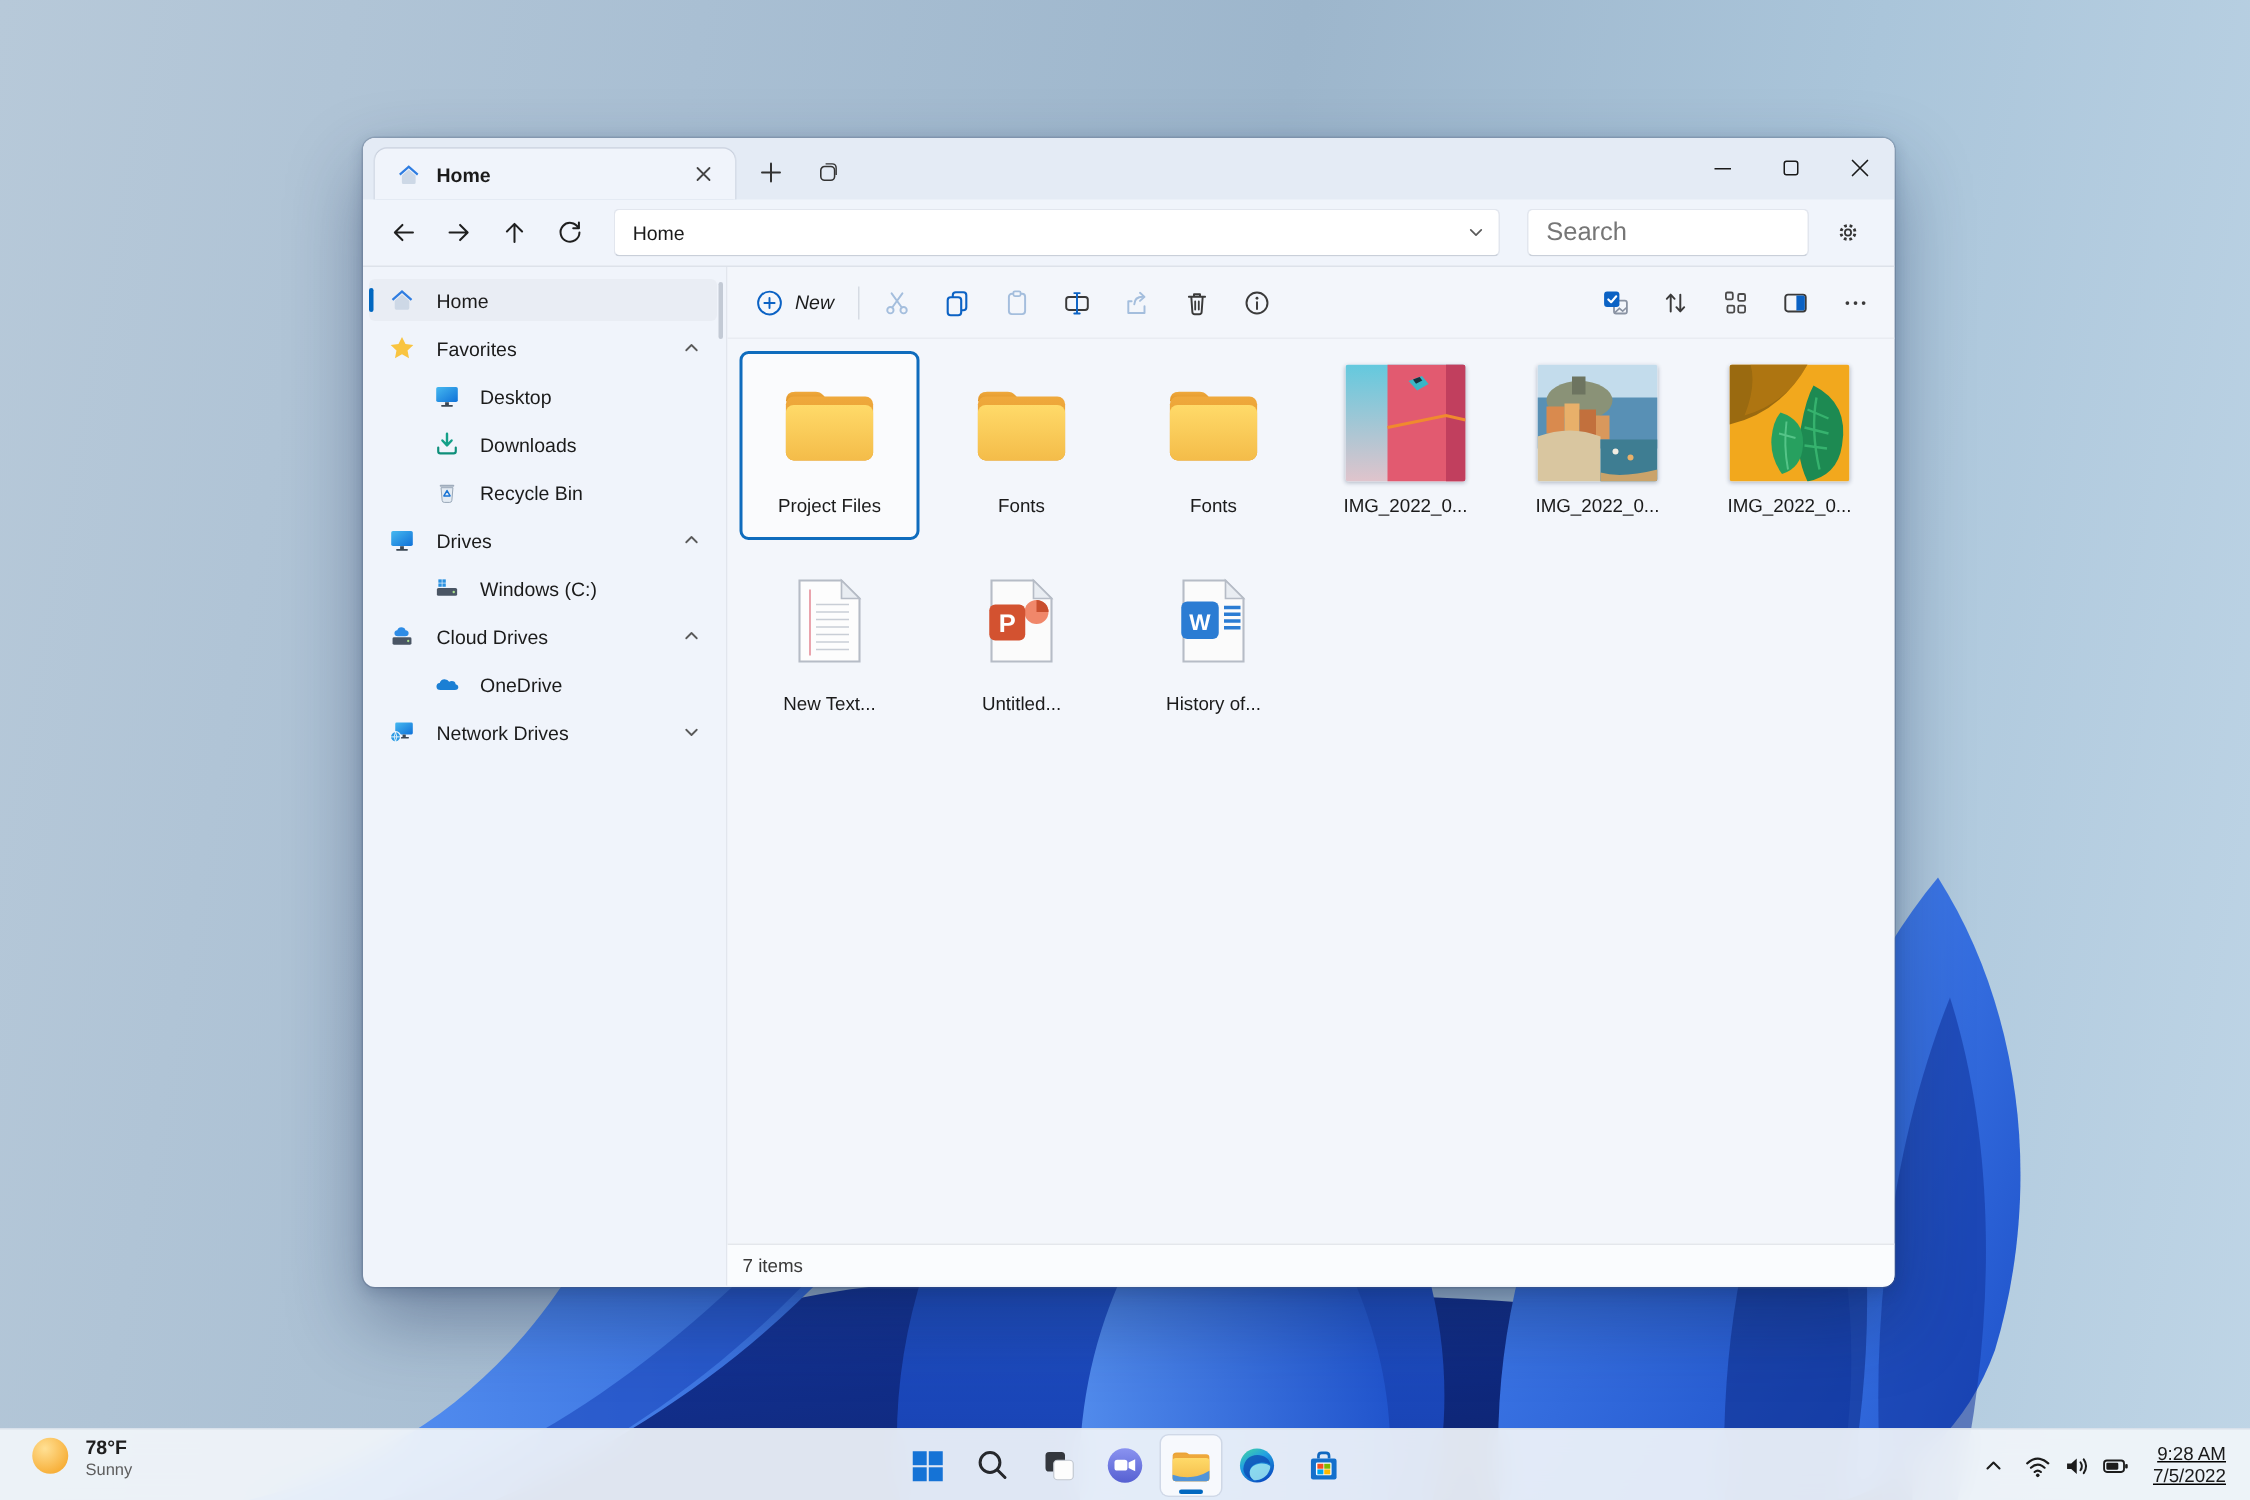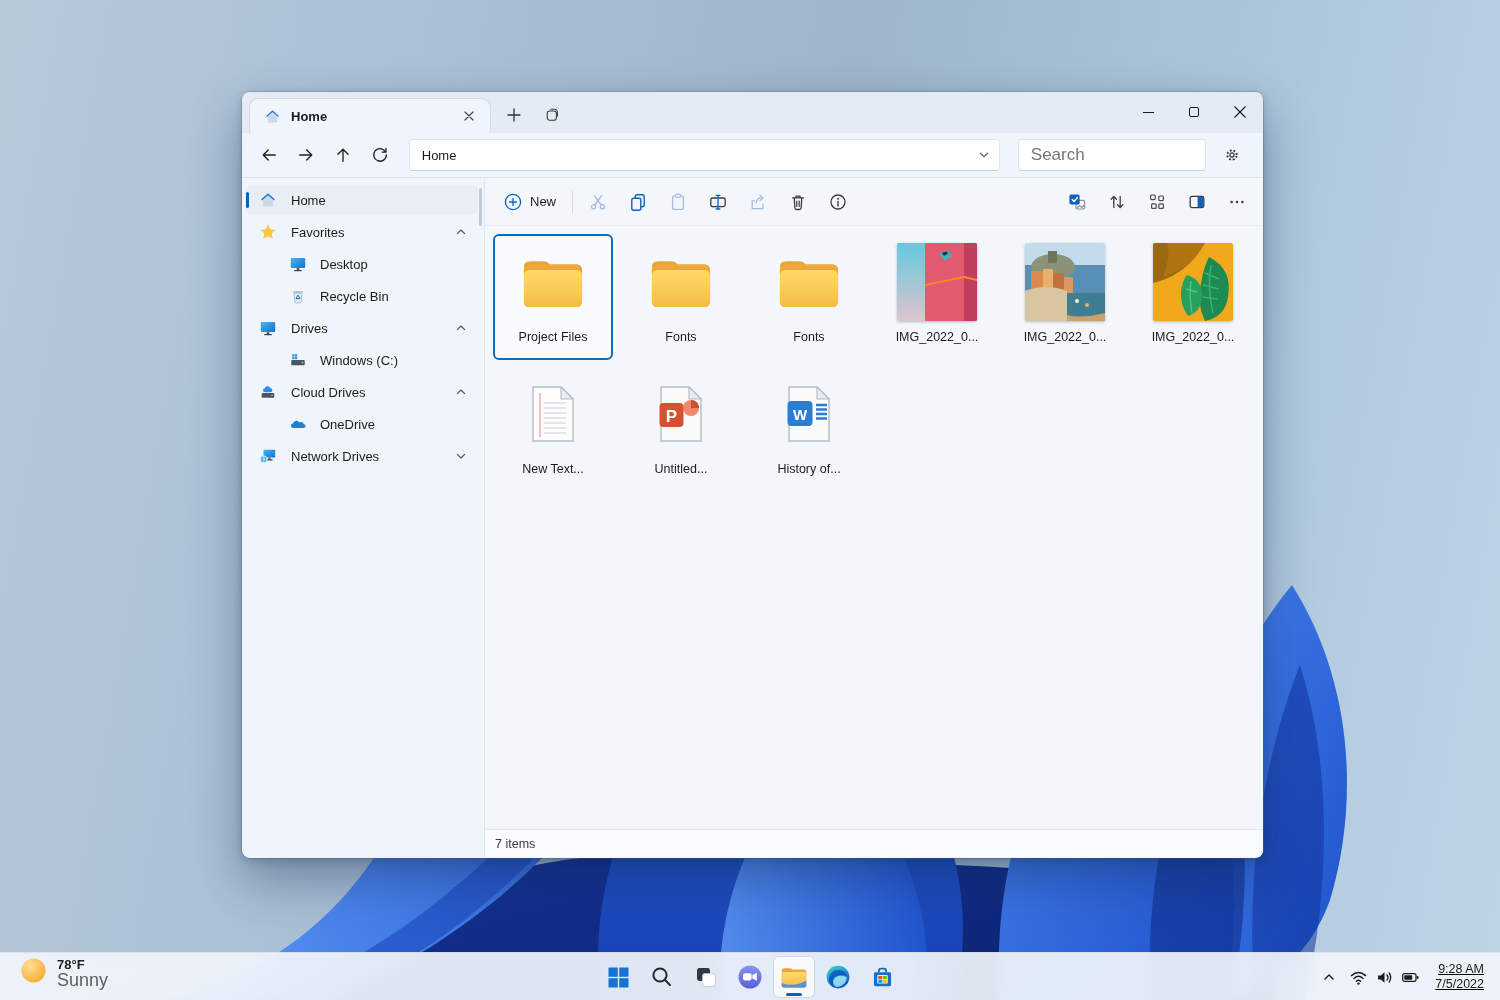--- a/index.html
+++ b/index.html
@@ -48,41 +48,41 @@
   .side-item.child { padding-left:42px;gap:12px; }
   .side-item.selected { background:#e9edf4; }
   .sel-bar { position:absolute; left:0; top:6px; width:3px; height:16px; border-radius:2px; background:#0067c0; }
   .s-icon { width:20px; height:20px; display:flex; align-items:center; justify-content:center; }
   .s-label { font-size:13px; color:#1b1b1b; }
   .chev { position:absolute; right:10px; top:7px; width:14px; height:14px; display:flex; align-items:center; justify-content:center; }
   .divider-v { width:1px; background:#e2e6ed; }
 
   .content { flex:1; display:flex; flex-direction:column; background:#f3f6fb; }
   .toolbar { height:48px; display:flex; align-items:center; padding:0 6px 0 14px; border-bottom:1px solid #e9ecf2; }
-  .new-btn { display:flex; align-items:center; gap:7px; height:32px; padding:0 10px 0 4px; border-radius:4px; }
+  .new-btn { display:flex; align-items:center; gap:7px; height:32px; padding:0 10px 0 4px; border-radius:4px;font-style:italic; }
   .new-label { font-size:13px; color:#1c1c1c; }
   .tb-sep { width:1px; height:22px; background:#d6dbe3; margin:0 5px 0 6px; }
   .tb-btn { width:32px; height:32px; margin:0 4px; display:flex; align-items:center; justify-content:center; border-radius:4px; }
   .tb-right { margin-left:auto; display:flex; }
 
   .files { flex:1; display:flex; flex-wrap:wrap; align-content:flex-start; padding:8px 0 0 8px; column-gap:8px; row-gap:6px; }
   .tile { width:120px; height:126px; border:2px solid transparent; border-radius:6px; display:flex; flex-direction:column; align-items:center; }
   .tile.selected { border-color:#0f6cbd; background:rgba(255,255,255,.6); }
   .thumb { height:92px; display:flex; align-items:center; justify-content:center; }
   .thumb .photo { border-radius:2px; box-shadow:0 1px 3px rgba(30,45,80,.3); }
   .f-label { font-size:12.5px; color:#1b1b1b; margin-top:2px; max-width:112px; white-space:nowrap; overflow:hidden; }
 
   .statusbar { height:28px; background:#fafcfe; border-top:1px solid #e4e7ec; display:flex; align-items:center; padding-left:10px; }
   .status-text { font-size:12.5px; color:#3a3a3a; }
 
   
   .taskbar { position:absolute; left:0; bottom:0; width:1500px; height:48px; background:rgba(241,245,250,.92); border-top:1px solid rgba(214,223,233,.9); backdrop-filter:blur(8px); }
   .weather { position:absolute; left:10px; top:4px; height:40px; display:flex; align-items:flex-start; gap:10px; padding:0 10px; border-radius:4px; }
   .w-temp { font-size:13px; font-weight:bold; color:#1f1f1f; line-height:16px; }
-  .w-cond { font-size:18px; color:#5d5d5d; line-height:15px; }
+  .w-cond { font-size:11px; color:#5d5d5d; line-height:15px; }
   .task-icons { position:absolute; left:50%; top:4px; transform:translateX(-50%); display:flex; gap:4px; }
   .task-btn { position:relative; width:40px; height:40px; border-radius:5px; display:flex; align-items:center; justify-content:center; }
   .task-btn.active { background:rgba(255,255,255,.72); box-shadow:0 0 0 1px rgba(150,160,180,.25); }
   .run-pill { position:absolute; bottom:1px; left:50%; transform:translateX(-50%); width:16px; height:3px; border-radius:2px; background:#0067c0; }
   .tray { position:absolute; right:8px; top:4px; height:40px; display:flex; align-items:center; gap:2px; }
   .tray-btn { height:32px; display:flex; align-items:center; justify-content:center; border-radius:4px; padding:0 5px; gap:7px;text-decoration:underline; }
   .clock { text-align:right; padding:0 8px; }
   .clock div { font-size:12.5px; color:#1a1a1a; line-height:15px; }
 </style>
 </head>
@@ -277,20 +277,29 @@
         <span class="s-icon">
           <svg width="18" height="18" viewBox="0 0 20 20">
               <rect x="2" y="3.4" width="16" height="11" rx="1.3" fill="url(#gMon)"></rect>
               <rect x="8.6" y="14.6" width="2.8" height="2.2" fill="#3b4754"></rect>
               <rect x="5.6" y="16.6" width="8.8" height="1.4" rx="0.7" fill="#3b4754"></rect>
             </svg>
         </span>
         <span class="s-label">Desktop</span>
       </div>
 
+      <div class="side-item child">
+        <span class="s-icon">
+          <svg width="18" height="18" viewBox="0 0 20 20">
+              <path d="M10 2.4 V10.6 M6.6 7.4 L10 11 13.4 7.4" fill="none" stroke="#14a088" stroke-width="1.8" stroke-linecap="round" stroke-linejoin="round"></path>
+              <path d="M3.5 12.6 V15.4 q0 1.6 1.6 1.6 h9.8 q1.6 0 1.6-1.6 V12.6" fill="none" stroke="#0e8f7a" stroke-width="1.6" stroke-linecap="round"></path>
+            </svg>
+        </span>
+        <span class="s-label">Downloads</span>
+      </div>
 
 
       <div class="side-item child">
         <span class="s-icon">
           <svg width="18" height="18" viewBox="0 0 20 20">
               <rect x="4.6" y="4.6" width="10.8" height="1.5" rx="0.75" fill="#9facbc"></rect>
               <path d="M5.6 6.8 h8.8 l-0.8 9.4 q-0.1 1.5-1.6 1.5 h-4 q-1.5 0-1.6-1.5 Z" fill="#e4ebf3" stroke="#93a1b2" stroke-width="0.7"></path>
               <path d="M10 8.9 l2.3 4 h-4.6 Z" fill="none" stroke="#1a74d4" stroke-width="1.1" stroke-linejoin="round"></path>
             </svg>
         </span>

